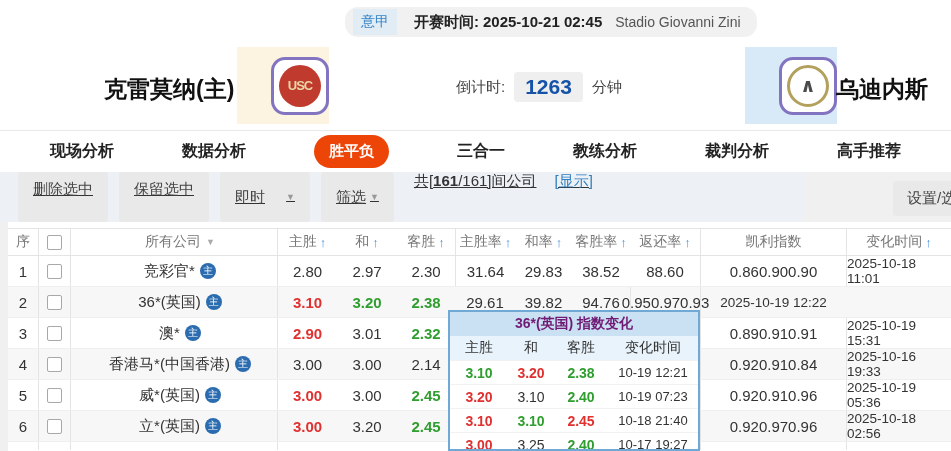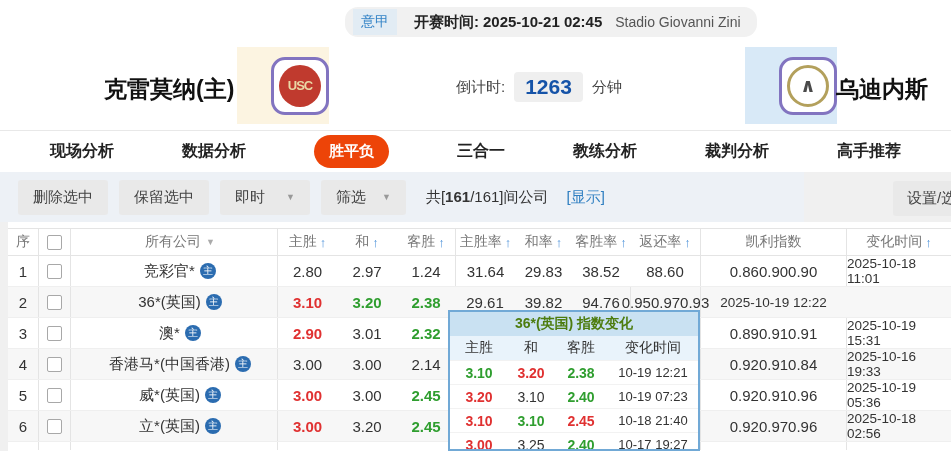--- a/index.html
+++ b/index.html
@@ -28,24 +28,24 @@
   .countdown { position:absolute; left:456px; top:72px; display:flex; align-items:center; gap:9px; }
   .cd-label, .cd-unit { font-size:15px; color:#444; }
   .cd-value { background:#efefef; border-radius:4px; padding:3px 11px; font-size:21px; font-weight:bold; color:#1553a8; }
 
   
   .tabs { position:absolute; top:130px; left:0; width:951px; height:42px; background:#fff; border-top:1px solid #e8e8e8; display:flex; align-items:center; justify-content:center; gap:68px; }
   .tab { font-size:16px; font-weight:bold; color:#222; cursor:pointer; white-space:nowrap; }
   .tab.active { background:#ed4408; color:#fff; border-radius:17px; padding:7px 15px; font-size:15px; }
 
   
-  .toolbar { position:absolute; top:172px; left:0; width:804px; height:50px; background:#edf1f6; display:flex; align-items:center; padding-left:18px; gap:11px; }
+  .toolbar { position:absolute; top:172px; left:0; width:804px; height:50px; background:#edf1f6; display:flex; padding-left:18px; gap:11px;text-decoration:underline; }
   .tbtn { background:#e9e9e9; color:#444; font-size:15px; padding:8px 15px; border-radius:3px; cursor:pointer; white-space:nowrap; }
   .tbtn.dropdown { display:flex; align-items:center; justify-content:space-between; width:90px; }
-  .tbtn.dropdown-sm { display:flex; align-items:center; gap:16px; }
+  .tbtn.dropdown-sm { display:flex; align-items:center; gap:4px; }
   .caret { font-size:9px; color:#999; }
   .count-text { font-size:15px; color:#333; margin-left:9px; white-space:nowrap; }
   .count-bold { font-weight:bold; }
   .show-link { color:#2f7fc1; font-size:15px; margin-left:7px; cursor:pointer; }
   .settings-btn { position:absolute; left:893px; top:9px; background:#e9e9e9; color:#444; font-size:15px; padding:8px 14px; border-radius:3px; white-space:nowrap; cursor:pointer; }
 
   
   .table-zone { position:absolute; top:222px; left:8px; width:943px; height:229px; background:#fff; }
   .grid-cols { display:grid; grid-template-columns:30px 32px 207px 60px 60px 58px 60px 57px 58px 70px 146px 105px; }
   .thead { margin-top:6px; height:28px; border-top:1px solid #e4e4e4; border-bottom:1px solid #e4e4e4; color:#777; font-size:14px; }
@@ -63,21 +63,21 @@
   .badge-home { width:16px; height:16px; min-width:16px; border-radius:50%; background:#2b6cb0; color:#fff; font-size:10px; display:flex; align-items:center; justify-content:center; }
   .kelly-cell { display:flex; justify-content:space-between; padding:0 8px; }
   .time-cell { font-size:13.5px; color:#333; }
 
   .c-red { color:#e03131; font-weight:bold; }
   .c-green { color:#2f9e2f; font-weight:bold; }
   .c-black { color:#333; font-weight:normal; }
 
   
   .popup { position:absolute; left:448px; top:310px; width:252px; height:141px; background:#fff; border:2px solid #71a9d6; overflow:hidden; z-index:5; }
-  .popup-title { height:24px; background:#c9e1f2; display:flex; align-items:center; justify-content:center; font-weight:bold; font-size:14px; color:#4d7c0f; }
+  .popup-title { height:24px; background:#c9e1f2; display:flex; align-items:center; justify-content:center; font-weight:bold; font-size:14px; color:#701a75; }
   .popup-grid { display:grid; grid-template-columns:58px 46px 54px 90px; align-items:center; height:24px; }
   .popup-head { background:#e9f3fb; font-size:14px; color:#333; }
   .popup-grid > div { text-align:center; }
   .popup-row { font-size:14px; border-top:1px solid #f2f2f2; }
   .popup-time { font-size:13px; color:#333; }
 </style>
 </head>
 <body>
 
 <div class="page">
@@ -185,21 +185,21 @@
       <div>1</div>
       <div class="bl">
           <span class="checkbox"></span>
         </div>
       <div class="bl cell-left company-cell">
           <span>竞彩官*</span>
           <span class="badge-home">主</span>
         </div>
       <div class="bl c-black">2.80</div>
       <div class="c-black">2.97</div>
-      <div class="c-black">1.24</div>
+      <div class="c-black">2.30</div>
       <div class="bl">31.64</div>
       <div>29.83</div>
       <div>38.52</div>
       <div>88.60</div>
       <div class="bl kelly-cell">
           <span>0.86</span>
           <span>0.90</span>
           <span>0.90</span>
         </div>
       <div class="bl time-cell">2025-10-18 11:01</div>

